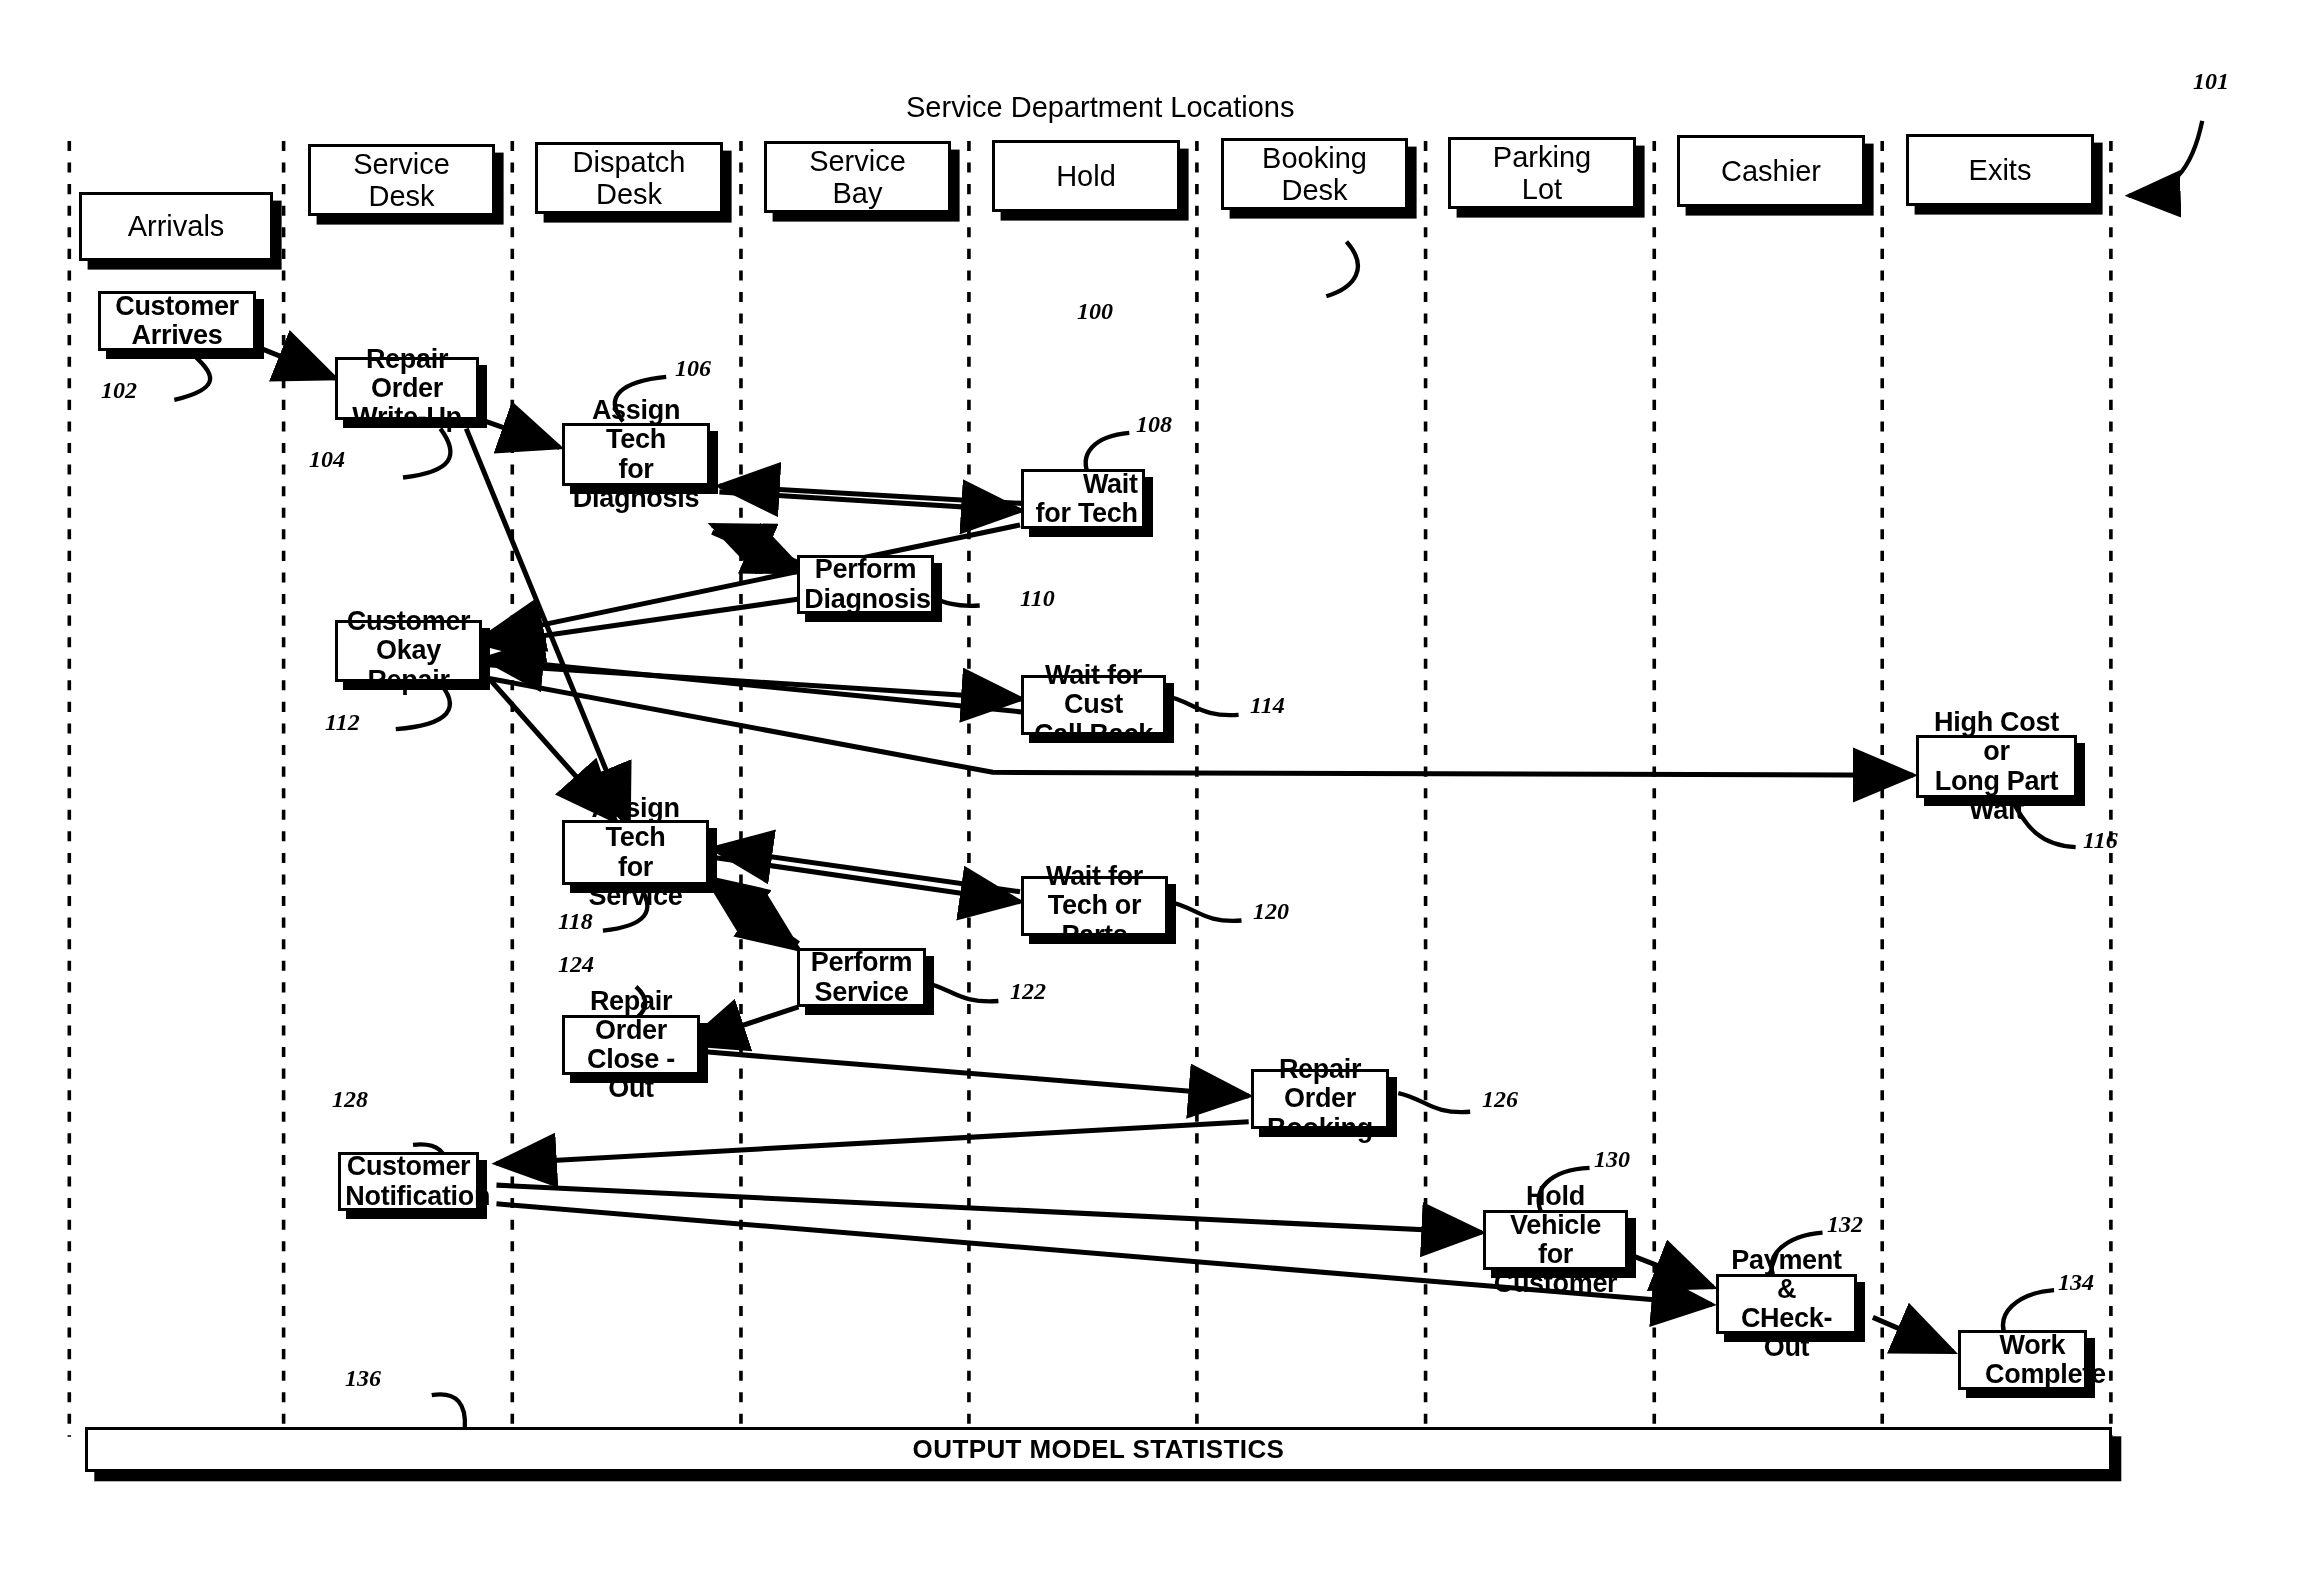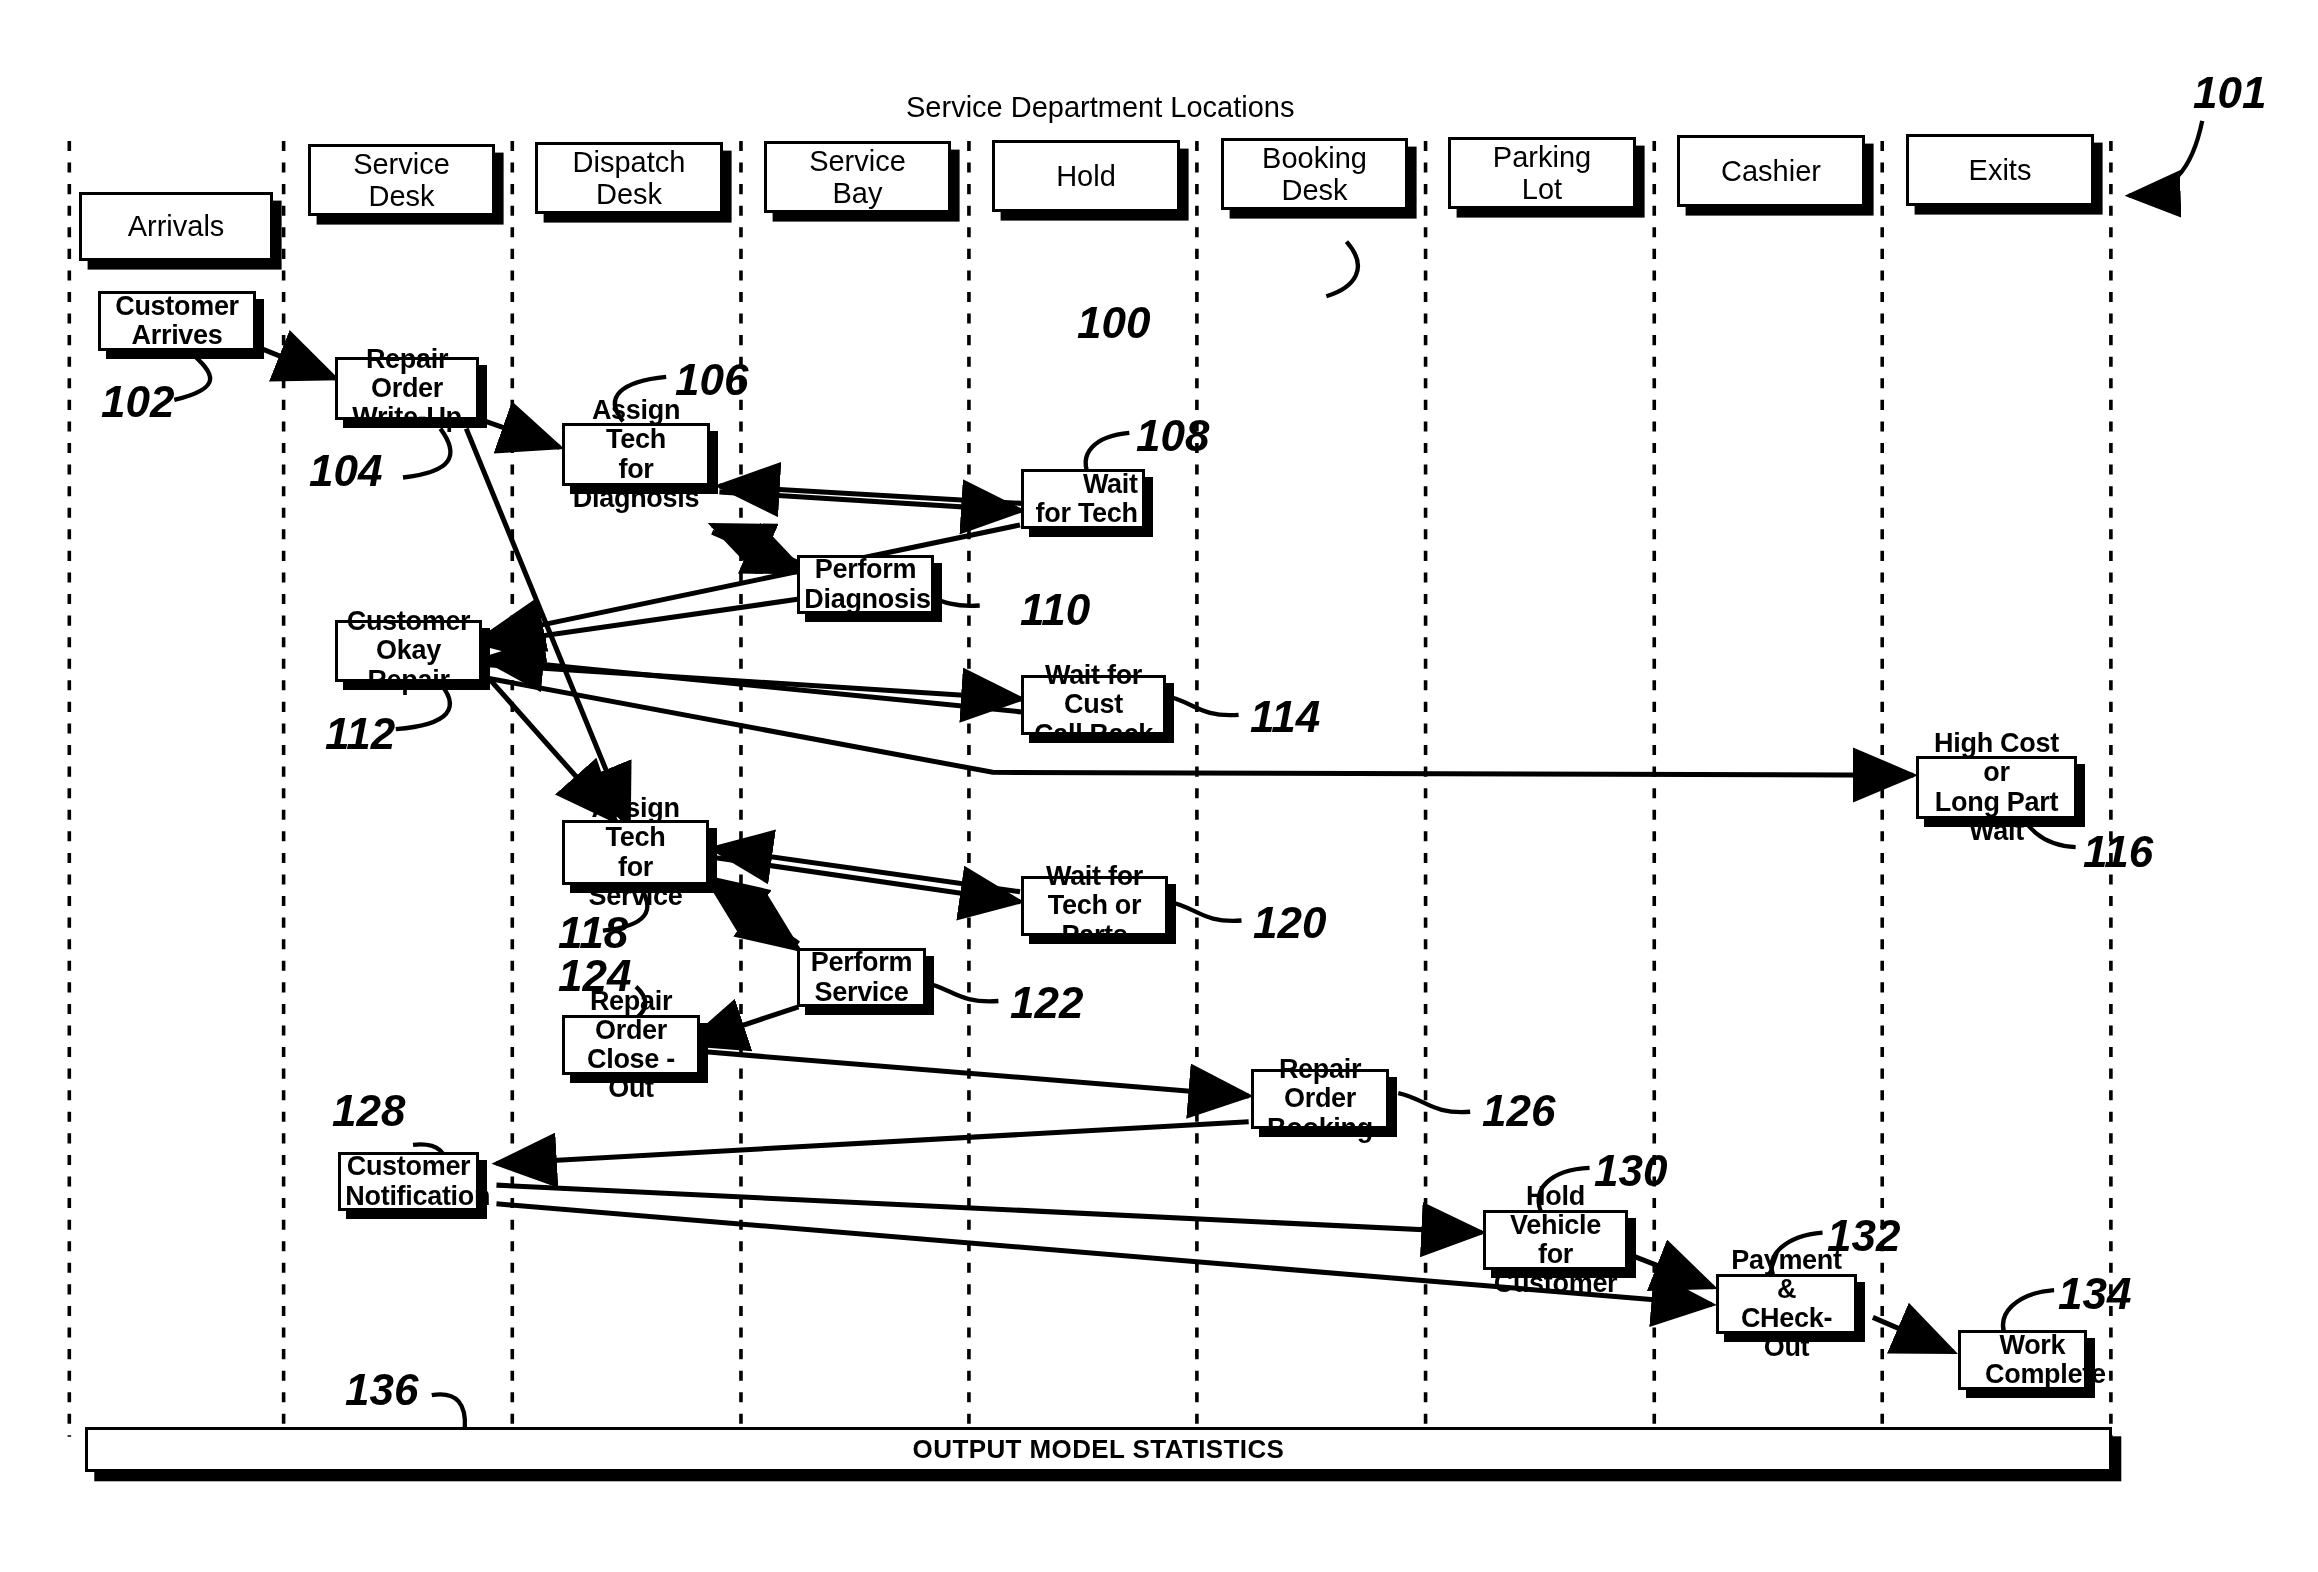--- a/index.html
+++ b/index.html
@@ -53,24 +53,25 @@
     font-weight:700;
     letter-spacing:0.4px;
     color:#000;
     z-index:7;
   }
   
   .ref{
     position:absolute;
     font-style:italic;
     font-weight:700;
-    font-size:44px;
+    font-size:24px;
     color:#000;
     z-index:8;
     white-space:nowrap;
+    font-family:Liberation Serif, serif;
   }
   
   .diagram-title{
     position:absolute;
     font-size:29px;
     color:#000;
     z-index:8;
     white-space:nowrap;
   }
 </style>
@@ -255,21 +256,21 @@
 Okay Repair</span>
   </div>
   <div class="ref" style="left:325px;top:709px;">112</div>
 
   <div class="node" style="left:1021px;top:675px;width:145px;height:60px;">
     <span>Wait for Cust
 Call Back</span>
   </div>
   <div class="ref" style="left:1250px;top:692px;">114</div>
 
-  <div class="node" style="left:1916px;top:735px;width:161px;height:63px;margin-top:21px;">
+  <div class="node" style="left:1916px;top:735px;width:161px;height:63px;">
     <span>High Cost or
 Long Part Wait</span>
   </div>
   <div class="ref" style="left:2083px;top:827px;">116</div>
 
   <div class="node" style="left:562px;top:820px;width:147px;height:65px;">
     <span>Assign Tech
 for Service</span>
   </div>
   <div class="ref" style="left:558px;top:908px;">118</div>

